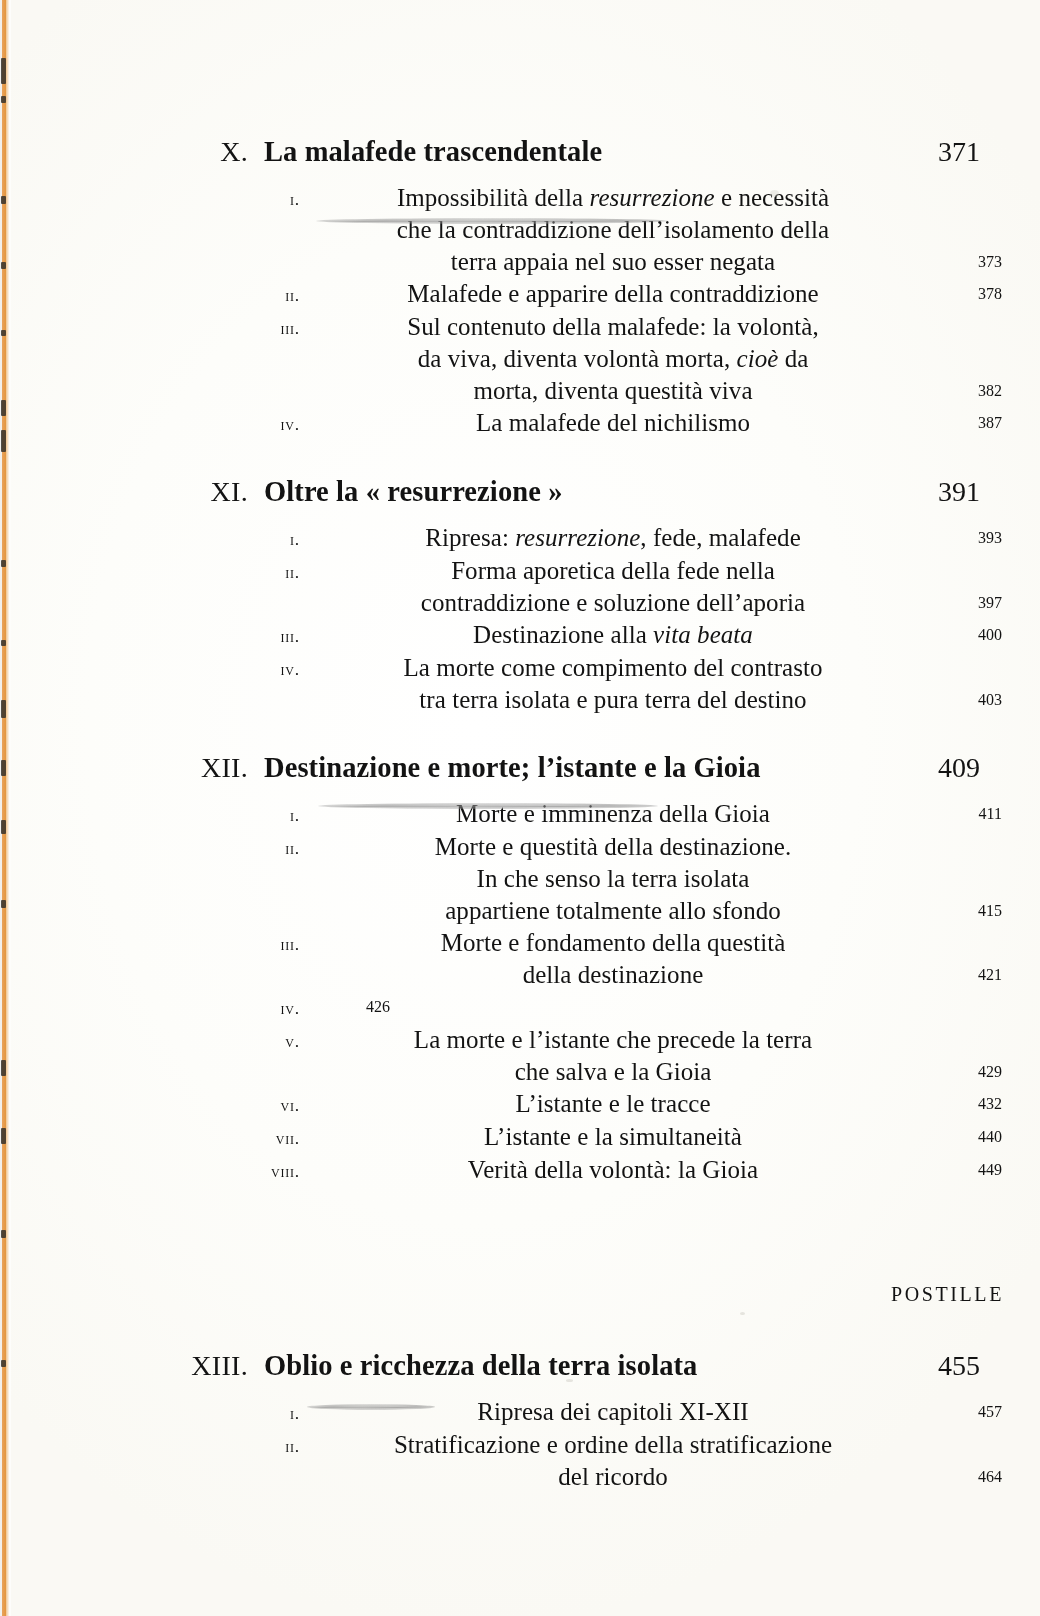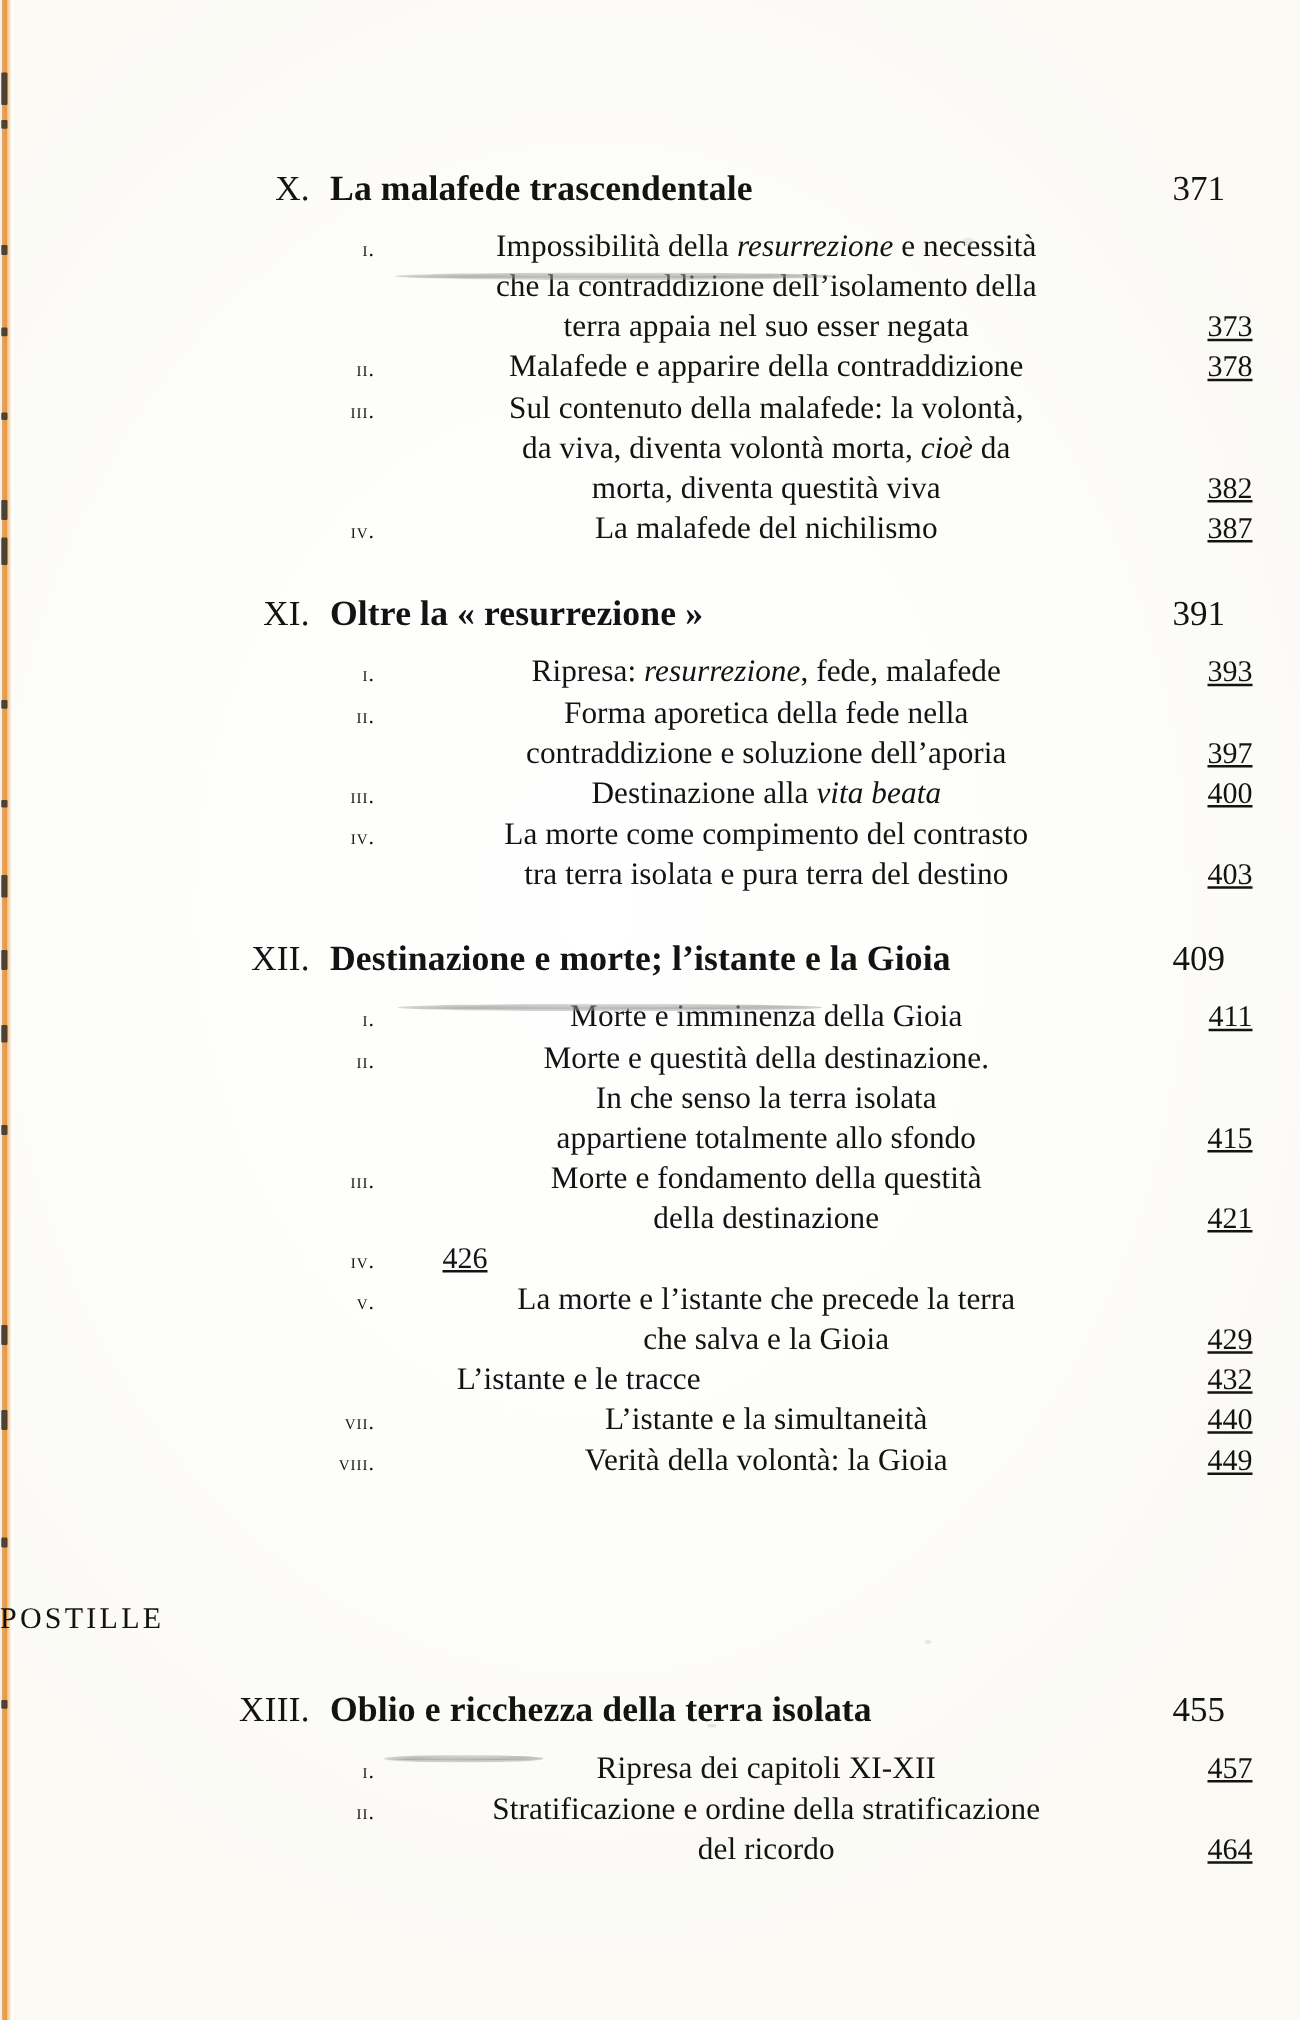--- a/index.html
+++ b/index.html
@@ -128,33 +128,32 @@
     text-align: center;
   }
   .sub-line i { font-style: italic; }
   .sub-pages {
     flex: 0 0 90px;
     width: 90px;
     text-align: right;
     padding-right: 38px;
   }
   .sub-pages .pg {
-    font-size: 24px;
+    font-size: 16px;
     line-height: 32px;
     display: block;
-    text-decoration: underline;
   }
   .pg.blank { visibility: hidden; }
 
   .gap-before-chapter { height: 30px; }
 
   
   .postille {
-    text-align: left;
-    font-size: 24px;
+    text-align: right;
+    font-size: 20px;
     letter-spacing: 2.6px;
     margin: 64px 0 40px 0;
     padding-right: 36px;
     font-weight: 400;
   }
 
   
   .pencil {
     position: absolute;
     height: 6px;
@@ -368,20 +367,21 @@
             <div class="sub-body">
               <div class="sub-line"><span>La morte e l’istante che precede la terra</span></div>
               <div class="sub-line"><span>che salva e la Gioia</span></div>
             </div>
             <div class="sub-pages">
               <span class="pg blank">&nbsp;</span>
               <span class="pg">429</span>
             </div>
           </div>
           <div class="sub">
+            <div class="sub-num">vi.</div>
             <div class="sub-body">
               <div class="sub-line"><span>L’istante e le tracce</span></div>
             </div>
             <div class="sub-pages">
               <span class="pg">432</span>
             </div>
           </div>
           <div class="sub">
             <div class="sub-num">vii.</div>
             <div class="sub-body">

